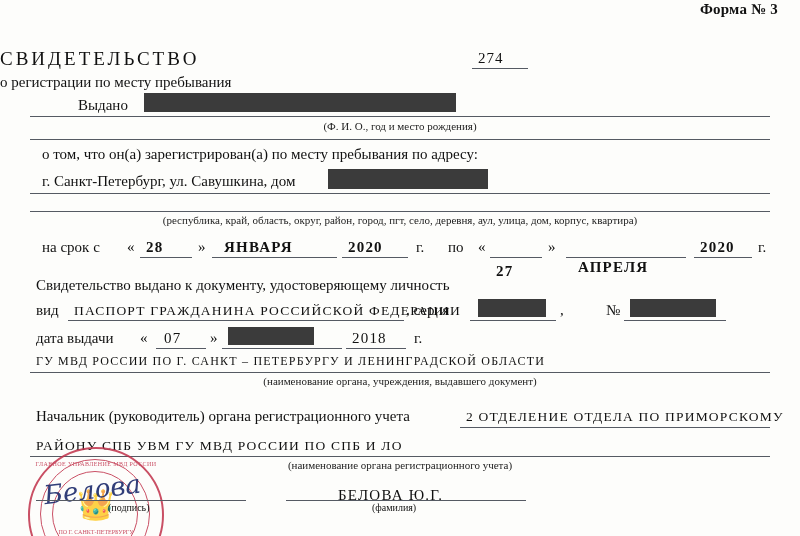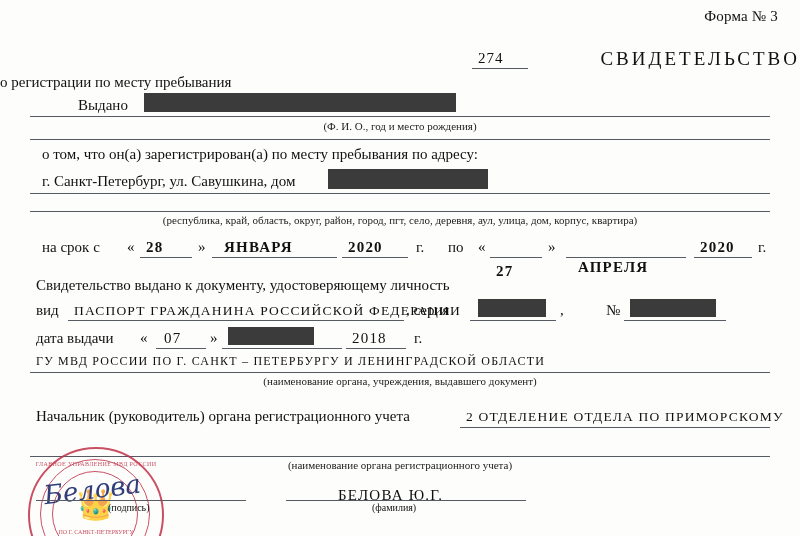--- a/index.html
+++ b/index.html
@@ -16,31 +16,32 @@
     overflow: hidden;
   }
   .page {
     position: relative;
     width: 800px;
     height: 536px;
     background: #fdfdfb;
   }
   .form-no {
     position: absolute;
-    top: 8px;
+    top: 1px;
     right: 22px;
     font-size: 15px;
     letter-spacing: 0.2px;
+    font-weight: bold;
   }
   .title {
     position: absolute;
     top: 48px;
     left: 0;
     width: 800px;
-    text-align: right;
+    text-align: left;
     font-size: 19px;
     letter-spacing: 3px;
     font-weight: normal;
   }
   .title-number {
     position: absolute;
     top: 50px;
     left: 478px;
     font-size: 15px;
     letter-spacing: 1px;
@@ -226,20 +227,21 @@
   <div class="line" style="left:346px; top:348px; width:60px;"></div>
   <div class="txt" style="left:414px; top:330px;">г.</div>
 
   <div class="txt sp" style="left:36px; top:354px; font-size:12px;">ГУ  МВД  РОССИИ  ПО  Г. САНКТ – ПЕТЕРБУРГУ  И  ЛЕНИНГРАДСКОЙ ОБЛАСТИ</div>
   <div class="line" style="left:30px; top:372px; width:740px;"></div>
   <div class="caption" style="top:375px;">(наименование органа, учреждения, выдавшего документ)</div>
 
   <div class="txt" style="left:36px; top:408px;">Начальник (руководитель) органа регистрационного учета</div>
   <div class="txt sp" style="left:466px; top:409px; font-size:13.5px;">2 ОТДЕЛЕНИЕ ОТДЕЛА  ПО ПРИМОРСКОМУ</div>
   <div class="line" style="left:460px; top:427px; width:310px;"></div>
+  <div class="txt sp" style="left:36px; top:438px; font-size:13.5px;">РАЙОНУ СПБ УВМ  ГУ  МВД  РОССИИ  ПО СПБ  И  ЛО</div>
   <div class="line" style="left:30px; top:456px; width:740px;"></div>
   <div class="caption" style="top:459px;">(наименование органа регистрационного учета)</div>
 
   <div class="stamp">
     <div class="stamp-inner"></div>
     <div class="stamp-inner2"></div>
     <div class="stamp-text-top">ГЛАВНОЕ УПРАВЛЕНИЕ МВД РОССИИ</div>
     <div class="stamp-eagle">👑</div>
     <div class="stamp-mid">ПО Г. САНКТ-ПЕТЕРБУРГУ</div>
 

